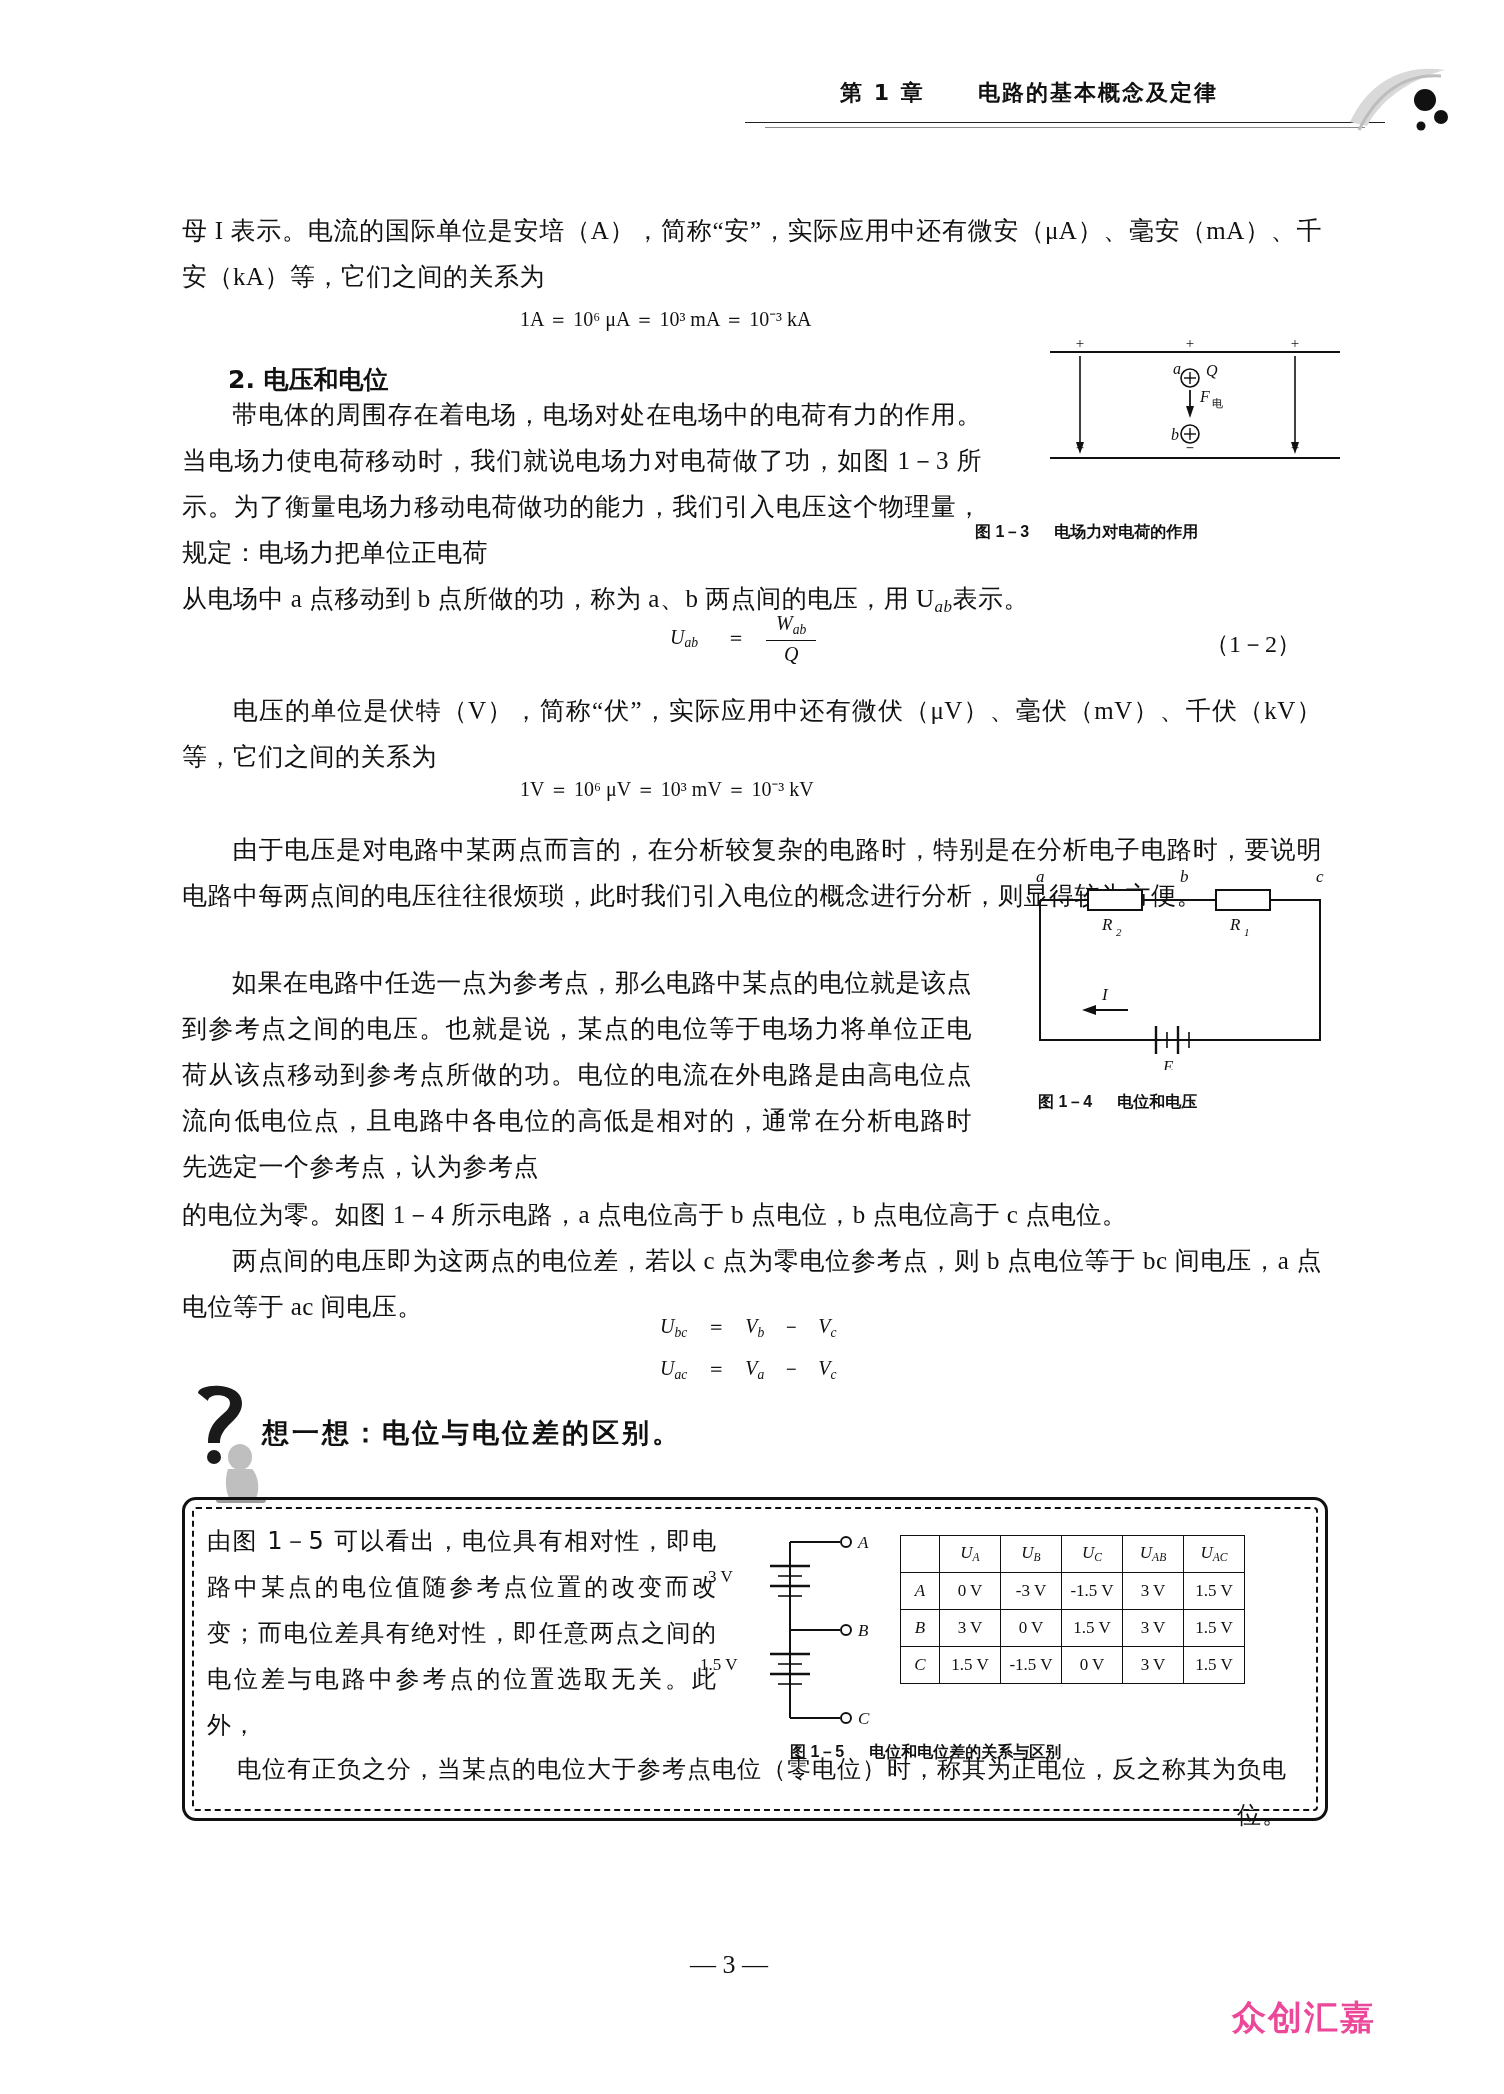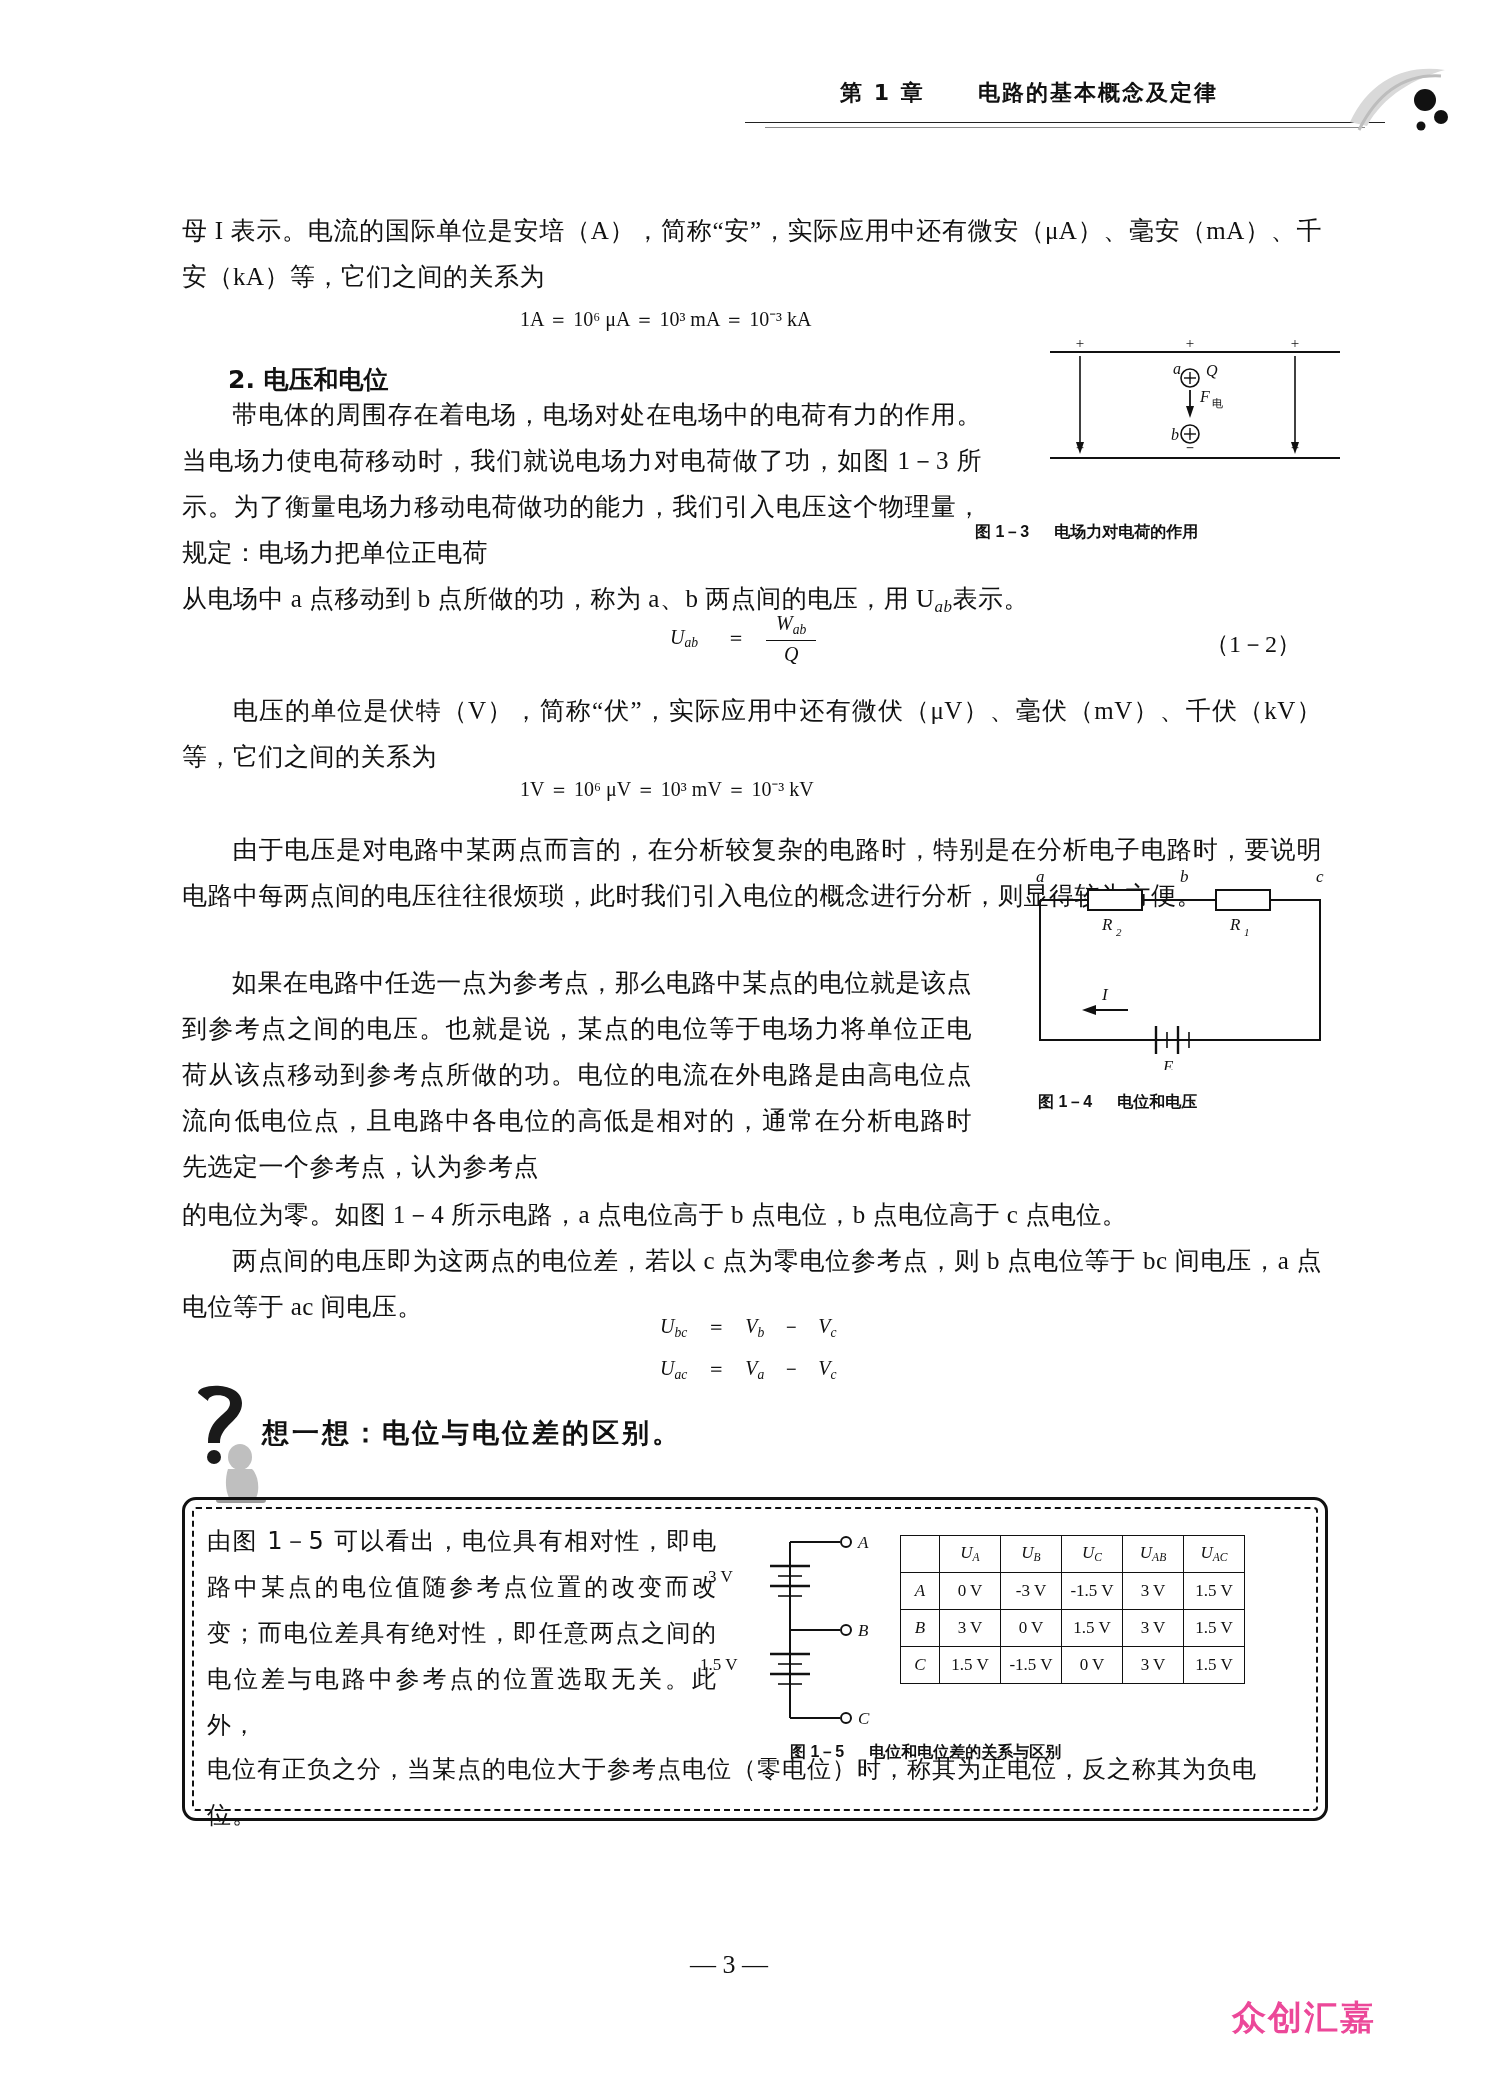--- a/index.html
+++ b/index.html
@@ -90,20 +90,21 @@
     position:absolute;left:22px;top:18px;width:510px;
     font-size:24px;line-height:46px;text-align:justify;
     font-family:"DejaVu Sans","Liberation Sans",sans-serif;
     letter-spacing:1px;
   }
   .note-text-wide{
     position:absolute;left:22px;top:246px;width:1080px;
     font-size:24px;line-height:46px;
     font-family:"DejaVu Sans","Liberation Sans",sans-serif;
     letter-spacing:1px;
+    text-align:right;
   }
 
   
   .fig15{position:absolute;left:700px;top:1520px;width:220px;height:220px;}
 
   
   .tbl{
     position:absolute;left:900px;top:1535px;
     border-collapse:collapse;
     font-size:17px;

